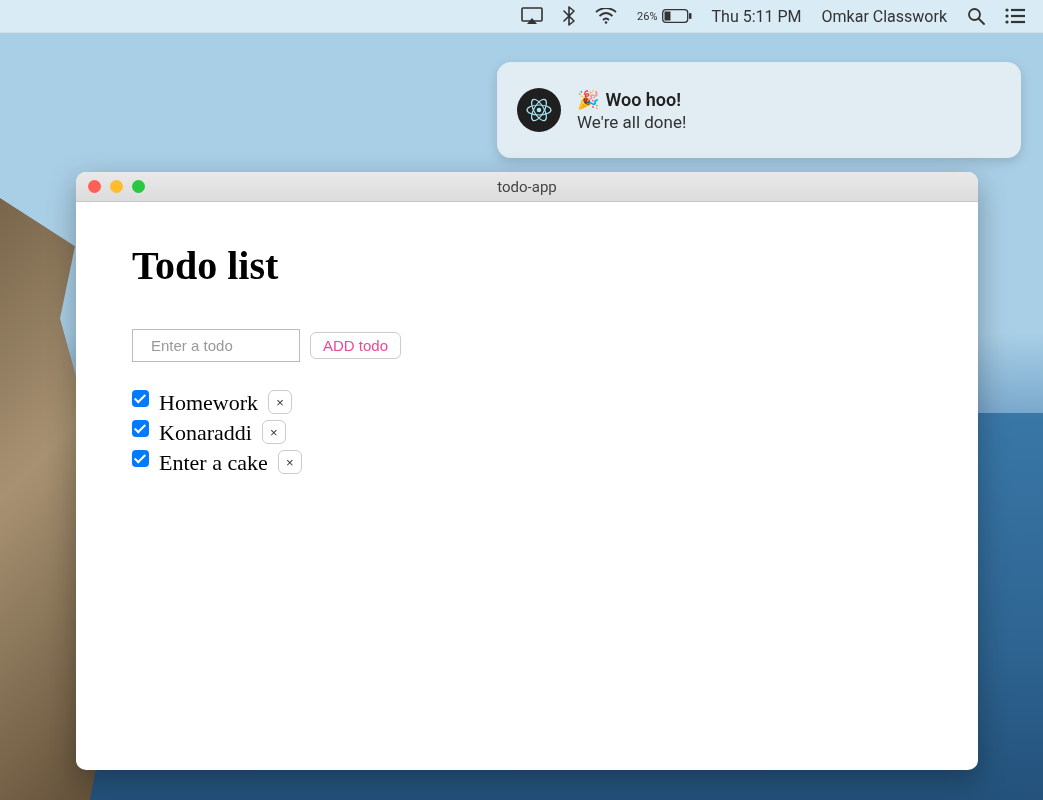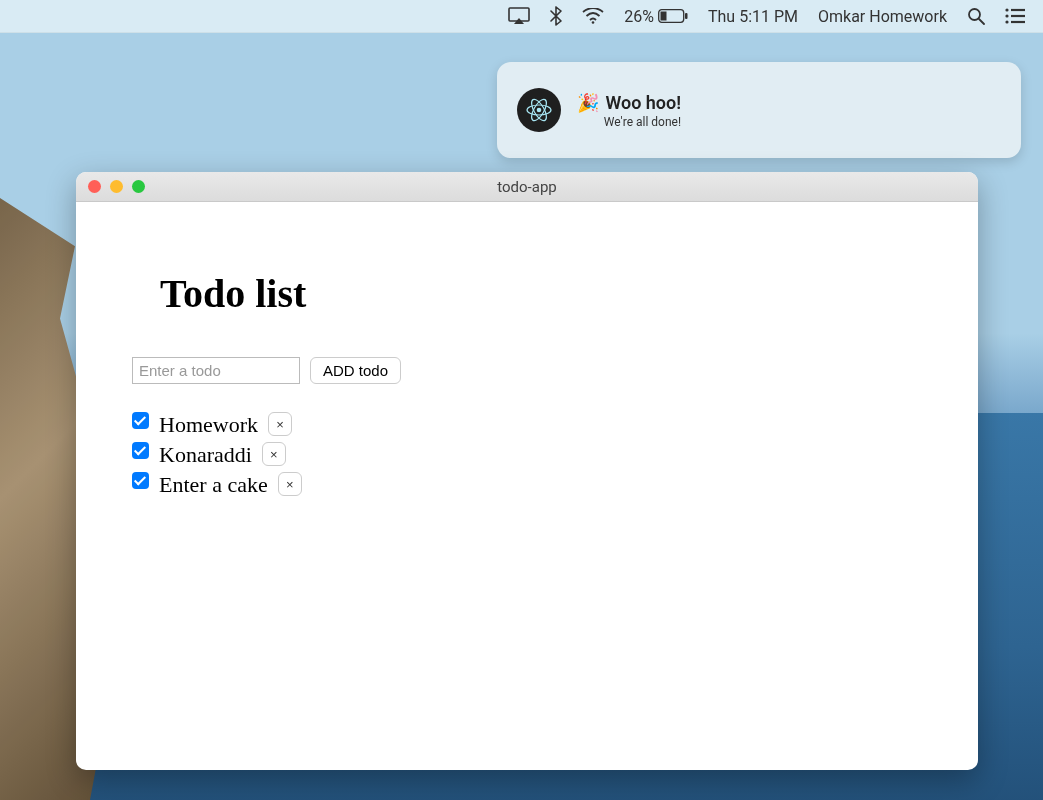--- a/index.html
+++ b/index.html
@@ -100,36 +100,35 @@
     .notification .title-row {
       display:flex;
       align-items:center;
       gap:6px;
       font-weight:600;
       color:#222;
       font-size:18px;
     }
     .notification .body-text {
       color:#333;
-      font-size:12px;
+      font-size:17px;
       text-align:right;
     }
     .app-window {
       position:absolute;
       top:172px;
       left:76px;
       width:902px;
       height:598px;
       background:#fff;
       border-radius:10px;
       box-shadow:0 10px 30px rgba(0,0,0,0.3);
       overflow:hidden;
       display:flex;
       flex-direction:column;
-      gap:28px;
     }
     .titlebar {
       height:30px;
       background:linear-gradient(180deg,#e9e9e9,#dcdcdc);
       border-bottom:1px solid #c9c9c9;
       display:flex;
       align-items:center;
       position:relative;
     }
     .traffic-lights {
@@ -158,47 +157,46 @@
     .app-body{
       flex:1;
       padding:40px 56px;
       font-family: Georgia, 'Times New Roman', serif;
       color:#000;
     }
     .app-body h1{
       font-size:40px;
       font-weight:700;
       margin-bottom:40px;
-      margin-left:28px;
     }
     .input-row{
       display:flex;
       align-items:center;
       gap:10px;
       margin-bottom:28px;
     }
     .todo-text-input{
       width:168px;
-      height:27px;
+      height:33px;
       border:1px solid #bbb;
       font-size:15px;
-      padding:2px 6px;
+      padding:2px 18px;
       font-family:-apple-system,BlinkMacSystemFont,sans-serif;
       color:#333;
     }
     .todo-text-input::placeholder{color:#999;}
     .add-btn{
       height:27px;
       padding:0 12px;
       background:#fff;
       border:1px solid #ccc;
       border-radius:6px;
       font-size:15px;
       font-family:-apple-system,BlinkMacSystemFont,sans-serif;
-      color:#000000;
+      color:#ec4899;
       cursor:pointer;
     }
     .todo-list{
       list-style:none;
       font-size:22px;
     }
     .todo-item{
       display:flex;
       align-items:flex-start;
       gap:10px;
@@ -235,21 +233,21 @@
       background:#fff;
       font-size:13px;
       font-family:-apple-system,BlinkMacSystemFont,sans-serif;
       cursor:pointer;
       display:flex;
       align-items:center;
       justify-content:center;
       color:#333;
     }
     .battery-pct{
-      font-size:16px;
+      font-size:11px;
     }
   </style>
 </head>
 <body>
 
 <div class="menubar">
   <div class="mb-item">
     <svg width="22" height="18" viewBox="0 0 22 18">
         <rect x="1" y="1" width="20" height="13" rx="1" fill="none" stroke="#333" stroke-width="1.6"></rect>
         <polygon points="11,11 6,17 16,17" fill="#333"></polygon>
@@ -273,21 +271,21 @@
     <svg width="30" height="14" viewBox="0 0 30 14">
         <rect x="0.7" y="0.7" width="25" height="12.6" rx="3" fill="none" stroke="#333" stroke-width="1.3"></rect>
         <rect x="2.5" y="2.5" width="6" height="9" fill="#333"></rect>
         <rect x="27" y="4" width="2.5" height="6" rx="1" fill="#333"></rect>
       </svg>
   </div>
   <div class="mb-item">
     <span>Thu 5:11 PM</span>
   </div>
   <div class="mb-item">
-    <span>Omkar Homework</span>
+    <span>Omkar Classwork</span>
   </div>
   <div class="mb-item">
     <svg width="18" height="18" viewBox="0 0 18 18">
         <circle cx="7.5" cy="7.5" r="5.5" fill="none" stroke="#333" stroke-width="1.8"></circle>
         <line x1="12" y1="12" x2="17" y2="17" stroke="#333" stroke-width="1.8" stroke-linecap="round"></line>
       </svg>
   </div>
   <div class="mb-item">
     <svg width="20" height="16" viewBox="0 0 20 16">
         <circle cx="2" cy="2" r="1.6" fill="#333"></circle>

